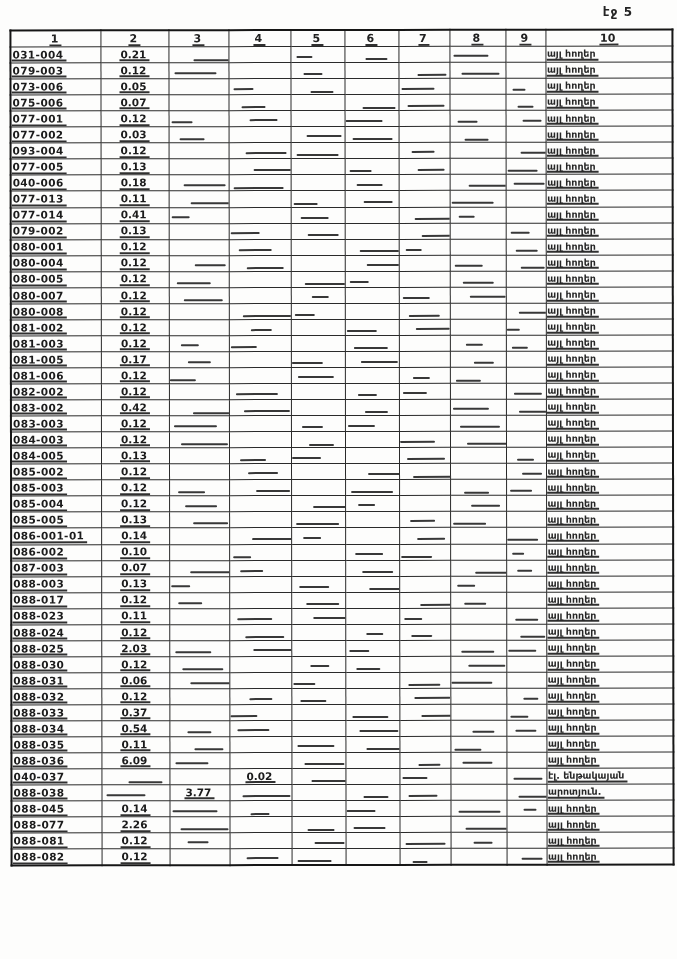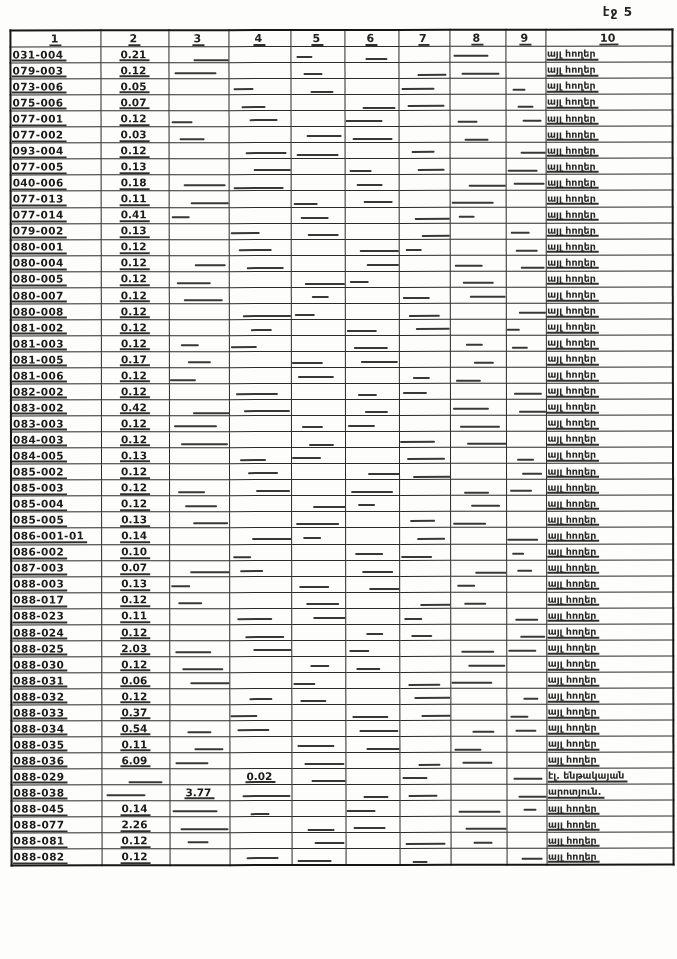--- a/index.html
+++ b/index.html
@@ -1028,21 +1028,21 @@
           <td class="val">
             <div class="artifact" style="margin-left: 36%; width: 44%; margin-top: 8px;"></div>
           </td>
           <td class="val">
             <div class="artifact" style="margin-left: 20%; width: 55%; margin-top: 5px;"></div>
           </td>
           <td class="val"></td>
           <td class="note"><span class="v">այլ հողեր</span></td>
         </tr>
         <tr>
-          <td class="code"><span class="v">088-029</span></td>
+          <td class="code"><span class="v">040-037</span></td>
           <td class="val">
             <div class="artifact" style="margin-left: 39%; width: 51%; margin-top: 10px;"></div>
           </td>
           <td class="val"></td>
           <td class="val"><span class="v">0.02</span></td>
           <td class="val">
             <div class="artifact" style="margin-left: 36%; width: 84%; margin-top: 9px;"></div>
           </td>
           <td class="val"></td>
           <td class="val">

